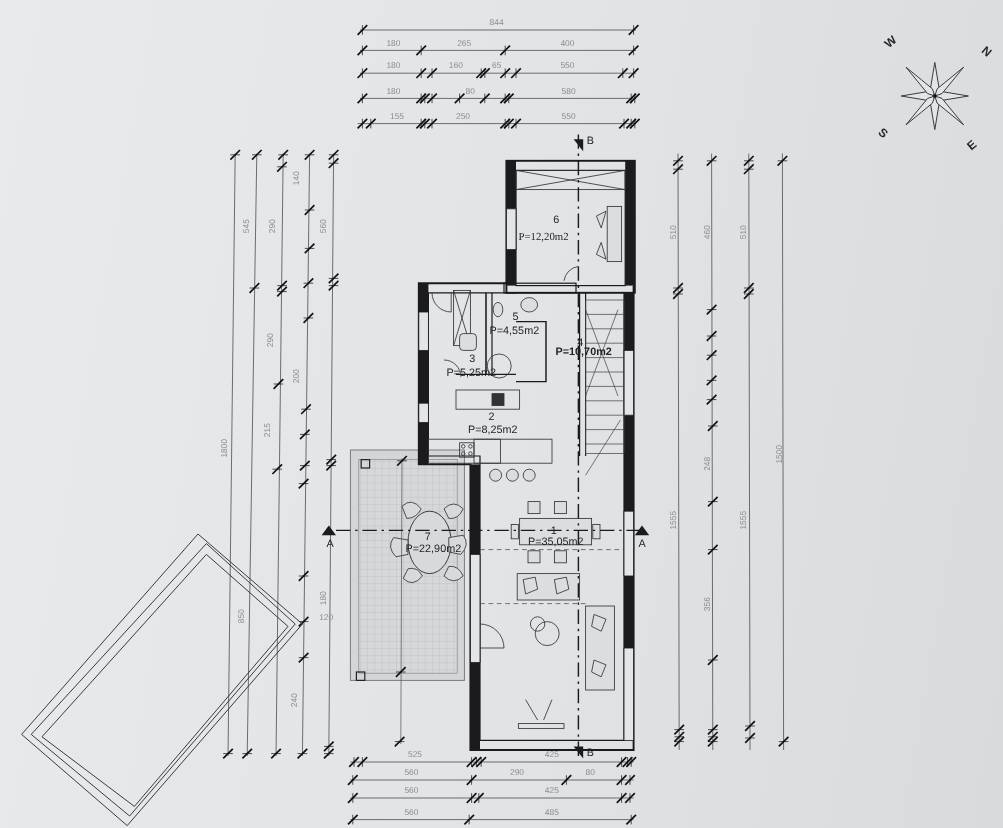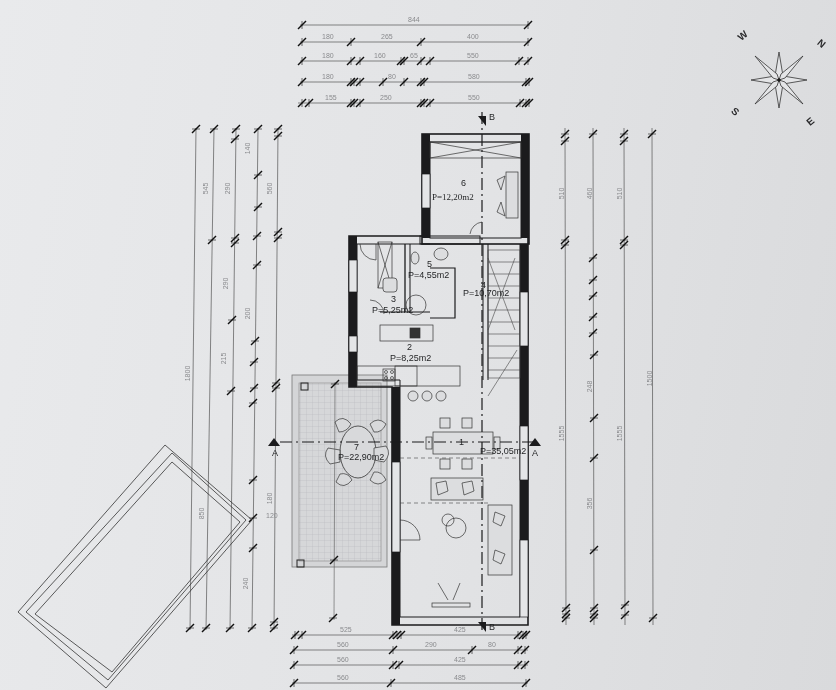--- a/index.html
+++ b/index.html
@@ -373,30 +373,30 @@
   </g>
 </svg>
 
 <div class="label" style="left:461px;top:178px;">6</div>
 <div class="label" style="left:432px;top:192px;font-family:Liberation Serif, serif;">P=12,20m2</div>
 
 <div class="label" style="left:427px;top:259px;">5</div>
 <div class="label" style="left:408px;top:270px;">P=4,55m2</div>
 
 <div class="label" style="left:481px;top:280px;">4</div>
-<div class="label" style="left:463px;top:288px;">P=10,70m2</div>
+<div class="label" style="left:463px;top:288px;font-weight:bold;">P=10,70m2</div>
 
 <div class="label" style="left:391px;top:294px;">3</div>
 <div class="label" style="left:372px;top:305px;">P=5,25m2</div>
 
 <div class="label" style="left:407px;top:342px;">2</div>
 <div class="label" style="left:390px;top:353px;">P=8,25m2</div>
 
 <div class="label" style="left:459px;top:437px;">1</div>
-<div class="label" style="left:440px;top:446px;margin-left:40px;">P=35,05m2</div>
+<div class="label" style="left:440px;top:446px;">P=35,05m2</div>
 
 <div class="label" style="left:354px;top:442px;">7</div>
 <div class="label" style="left:338px;top:452px;">P=22,90m2</div>
 
 <div class="label" style="left:272px;top:448px;">A</div>
 <div class="label" style="left:532px;top:448px;">A</div>
 <div class="label" style="left:489px;top:112px;">B</div>
 <div class="label" style="left:489px;top:622px;">B</div>
 
 <div class="compass-letter" style="left:818px;top:38px;transform:rotate(40deg);">N</div>

